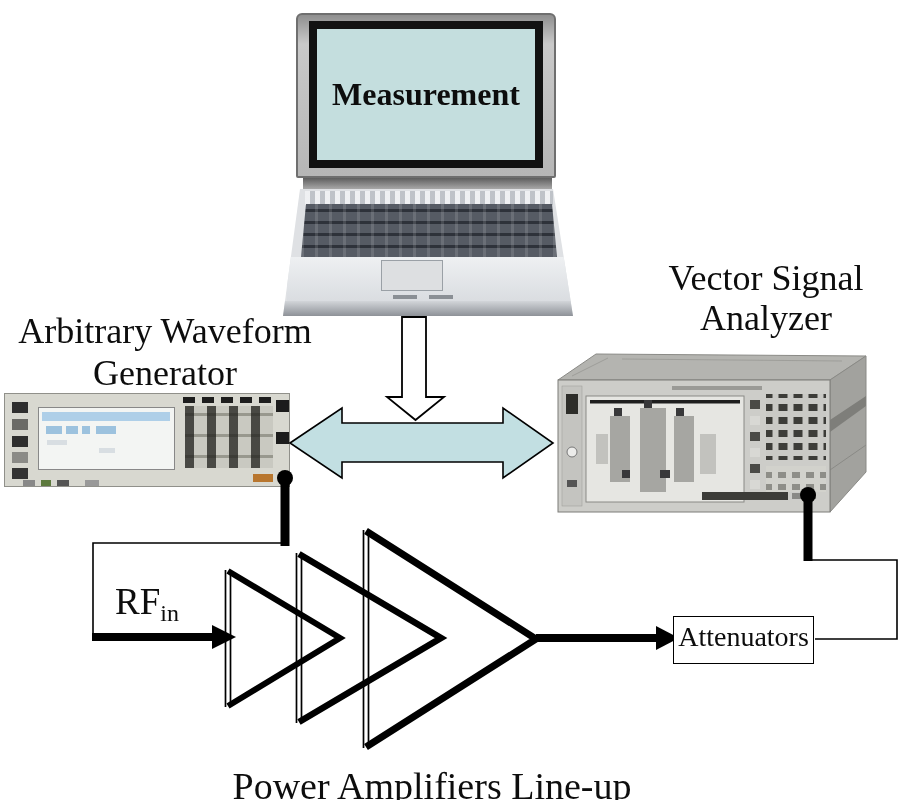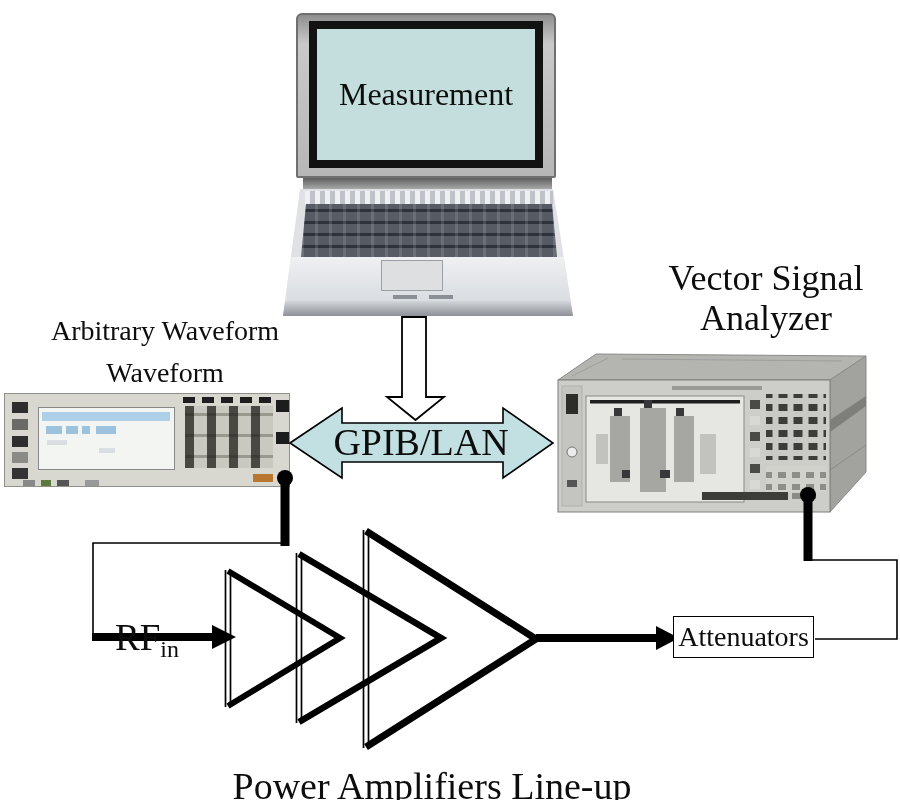--- a/index.html
+++ b/index.html
@@ -11,21 +11,21 @@
   .abs { position:absolute; }
 
   
   .laptop { left:281px; top:13px; width:296px; height:303px; }
   .lt-lid { left:15px; top:0; width:260px; height:165px;
     background:linear-gradient(180deg,#8f8f8f,#c9c9c9 18%,#b6b6b6);
     border:2px solid #6f6f6f; border-radius:6px 6px 2px 2px; }
   .lt-frame { left:28px; top:8px; width:234px; height:147px; background:#121212; }
   .lt-screen { left:36px; top:16px; width:218px; height:131px; background:#c4dede;
     display:flex; flex-direction:row; justify-content:center; align-items:center;
-    font-size:32px; line-height:43px; text-align:center; }
+    font-size:32px; line-height:43px; text-align:center;font-weight:bold; }
   .lt-hinge { left:22px; top:165px; width:249px; height:11px;
     background:linear-gradient(180deg,#5e5e5e,#a8a8a8); }
   .lt-body { left:0; top:176px; width:296px; height:127px; background:#dfe1e4;
     clip-path:polygon(19px 0, 272px 0, 292px 100%, 2px 100%); }
   .lt-vent { left:24px; top:2px; width:248px; height:14px;
     background:repeating-linear-gradient(90deg,#f2f3f5 0 5px,#b9bdc3 5px 10px); opacity:.85; }
   .lt-keys { left:20px; top:15px; width:256px; height:53px;
     clip-path:polygon(5px 0, 251px 0, 256px 100%, 0 100%);
     background:
       repeating-linear-gradient(90deg, rgba(255,255,255,.12) 0 3px, rgba(0,0,0,0) 3px 14px),
@@ -58,29 +58,29 @@
   .awg-tab { top:86px; height:6px; }
 
   
   .vsa { left:552px; top:350px; width:320px; height:168px; }
 
   
   .overlay { left:0; top:0; width:900px; height:800px; pointer-events:none; }
 
   
   .label { text-align:center; white-space:nowrap; }
-  .awg-label { left:0; top:310px; width:330px; font-size:28px; line-height:42px; }
+  .awg-label { left:0; top:310px; width:330px; font-size:36px; line-height:42px; }
   .vsa-label { left:628px; top:258px; width:276px; font-size:36px; line-height:40px; }
   .gpib-label { left:333px; top:420px; width:176px; height:45px;
     font-size:38px; line-height:45px; }
   .rf-label { font-size:37px; line-height:40px; white-space:nowrap; }
-  .rf-in { left:115px; top:582px;margin-top:36px; }
+  .rf-in { left:115px; top:582px; }
   .rf-out { left:575px; top:582px; }
   .rf-sub { font-size:24px; position:relative; top:7px; }
-  .atten-box { left:673px; top:616px; width:141px; height:42px; background:#fff;
+  .atten-box { left:673px; top:616px; width:141px; height:48px; background:#fff;
     border:1.5px solid #000; font-size:28px; line-height:39px; text-align:center; }
   .caption { left:152px; top:748px; width:560px; font-size:38px;margin-top:16px; }
 </style>
 </head>
 <body>
 
 <div class="canvas">
 
   <div class="abs laptop">
     <div class="abs lt-lid"></div>
@@ -206,29 +206,28 @@
     <polygon points="656,626 656,650 679,638" fill="#000"></polygon>
 
     <polyline points="815,639 897,639 897,560 812,560" fill="none" stroke="#000" stroke-width="1.6"></polyline>
 
     <path d="M808,495 L808,561" stroke="#000" stroke-width="9"></path>
     <circle cx="808" cy="495" r="8" fill="#000"></circle>
   </svg>
 
   <div class="abs label awg-label">
     <div>Arbitrary Waveform</div>
-    <div>Waveform</div>
+    <div>Generator</div>
   </div>
 
   <div class="abs label vsa-label">
     <div>Vector Signal</div>
     <div>Analyzer</div>
   </div>
 
-  <div class="abs label gpib-label">GPIB/LAN</div>
 
   <div class="abs rf-label rf-in">
     <span>RF</span><span class="rf-sub">in</span>
   </div>
 
 
   <div class="abs atten-box">Attenuators</div>
 
   <div class="abs label caption">Power Amplifiers Line-up</div>
 

